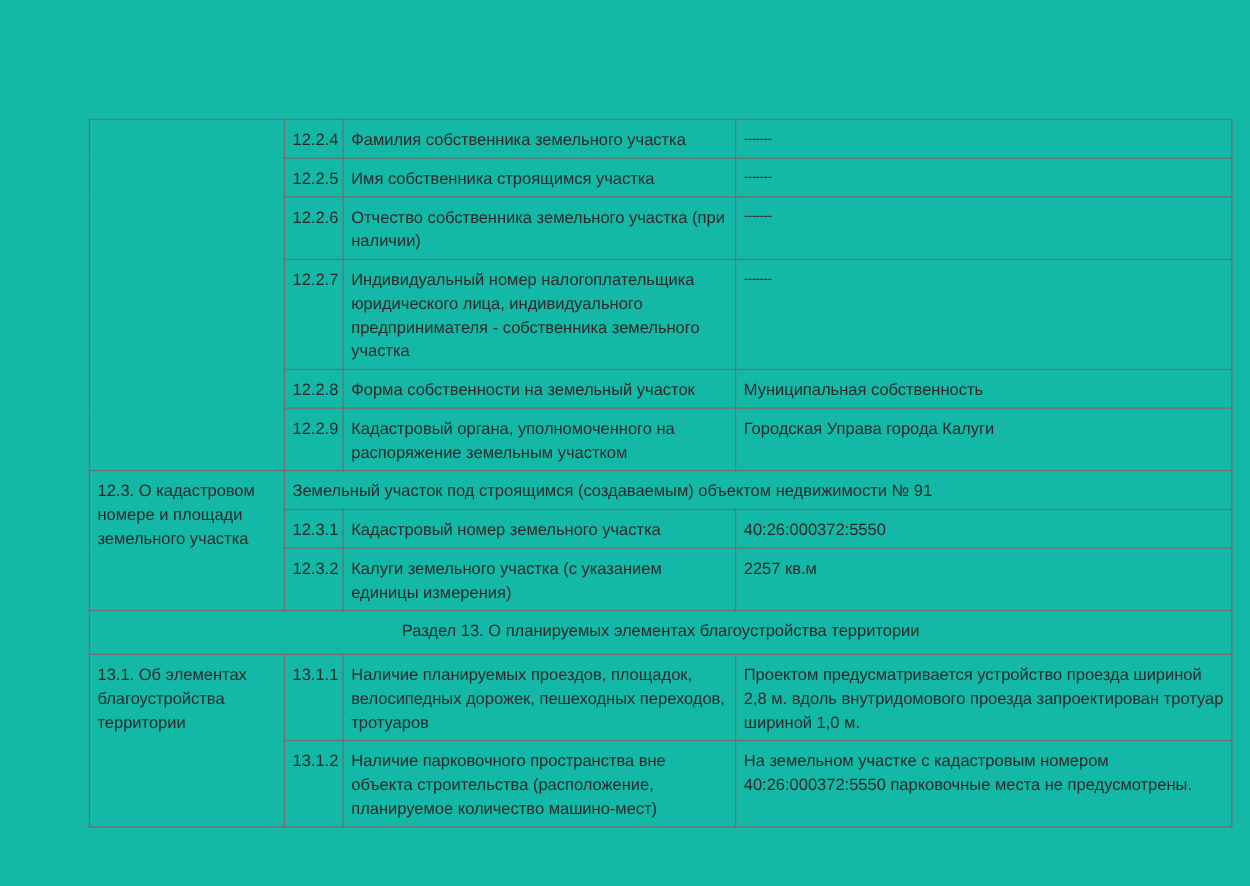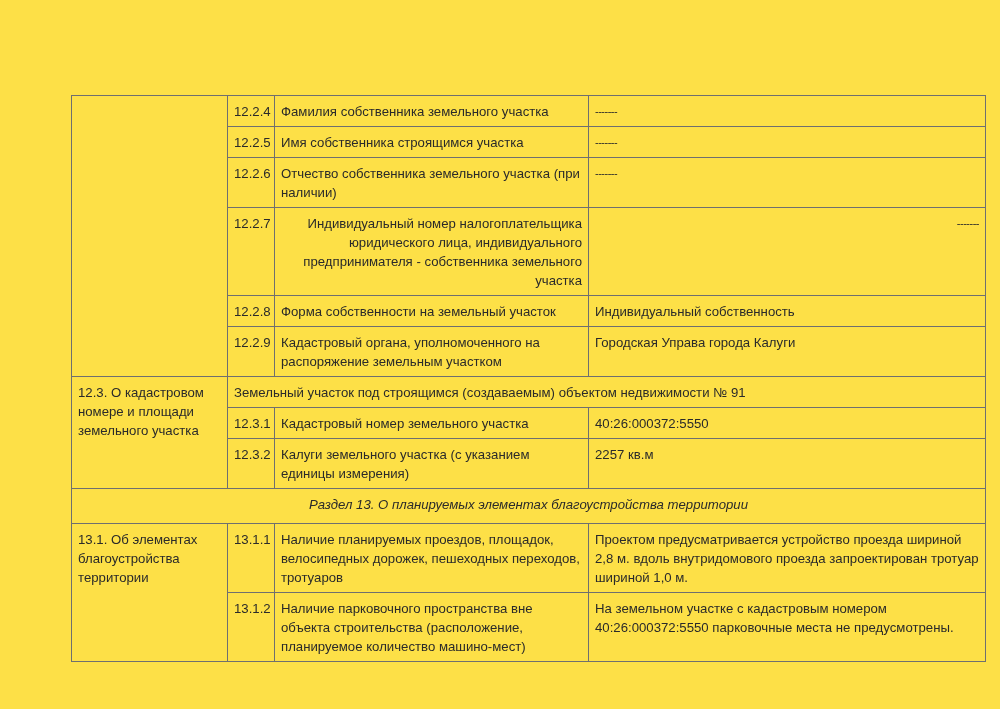--- a/index.html
+++ b/index.html
@@ -1,39 +1,39 @@
 <!DOCTYPE html>
 <html><head>
 <meta charset="utf-8">
 <style>
   html, body { margin: 0; padding: 0; }
   body {
     width: 1000px; height: 709px; background: #ffffff; position: relative; overflow: hidden;
     font-family: "Liberation Sans", sans-serif; color: #2a2a2a;
   }
-  .page { position: absolute; left: 0; top: 0; width: 1000px; height: 709px; background: #fde047; }
+  .page { position: absolute; left: 0; top: 0; width: 1000px; height: 709px; background: #14b8a6; }
   table.doc {
     position: absolute; left: 71px; top: 95px; width: 914px;
     border-collapse: collapse; table-layout: fixed;
     font-size: 13.2px; line-height: 19px;
   }
   table.doc td {
     border: 1.5px solid #6f6f6f; vertical-align: top;
     padding: 6px 6px 5px 6px; word-wrap: break-word;
   }
   col.c1 { width: 156px; }
   col.c2 { width: 47px; }
   col.c3 { width: 314px; }
   col.c4 { width: 397px; }
   td.num { padding-left: 4px; padding-right: 2px; white-space: nowrap; }
-  td.center { text-align: center; font-style: italic; }
+  td.center { text-align: center; }
   .dash { letter-spacing: -0.5px; font-size: 11px; }
   tr.h31 td { height: 18px; }
   tr.h47 td { height: 35px; }
-  tr.h85 td { height: 73px; text-align: right; }
+  tr.h85 td { height: 73px; }
   tr.h66 td { height: 54px; margin-left: 40px; }
   tr.h35 td { height: 23px; }
   td.vmid { vertical-align: middle; }
 </style>
 </head>
 <body>
 
 <div class="page">
 <table class="doc">
   <colgroup>
@@ -61,21 +61,21 @@
       <td class="dash">-------</td>
     </tr>
     <tr class="h85">
       <td class="num">12.2.7</td>
       <td>Индивидуальный номер налогоплательщика юридического лица, индивидуального предпринимателя - собственника земельного участка</td>
       <td class="dash vmid">-------</td>
     </tr>
     <tr class="h31">
       <td class="num">12.2.8</td>
       <td>Форма собственности на земельный участок</td>
-      <td>Индивидуальный собственность</td>
+      <td>Муниципальная собственность</td>
     </tr>
     <tr class="h47">
       <td class="num">12.2.9</td>
       <td>Кадастровый органа, уполномоченного на распоряжение земельным участком</td>
       <td>Городская Управа города Калуги</td>
     </tr>
 
     <tr class="h31">
       <td rowspan="3">12.3. О кадастровом номере и площади земельного участка</td>
       <td colspan="3">Земельный участок под строящимся (создаваемым) объектом недвижимости № 91</td>

